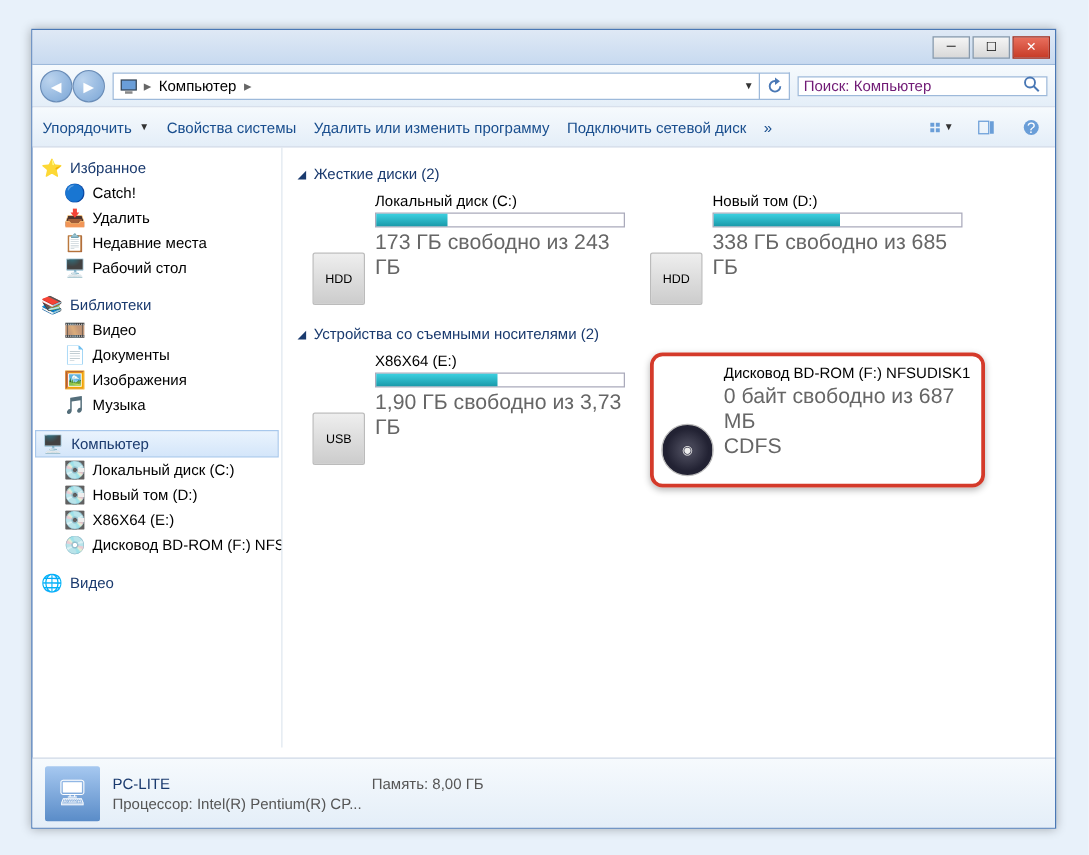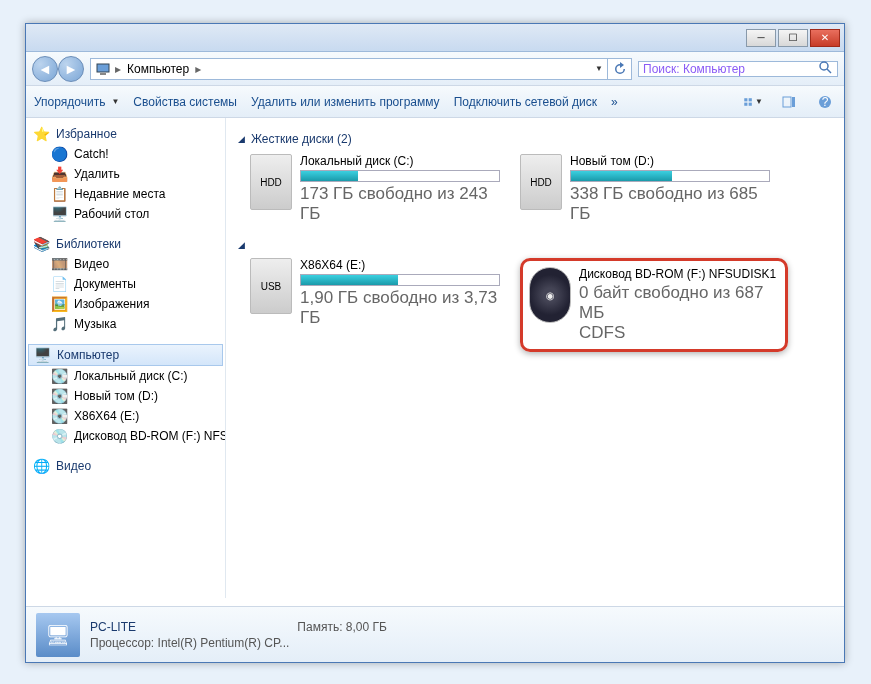--- a/index.html
+++ b/index.html
@@ -11,21 +11,21 @@
 .winbtn { width: 30px; height: 18px; margin-left: 2px; border: 1px solid #8899aa; background: linear-gradient(#f5f5f5,#d8d8d8); display: flex; align-items: center; justify-content: center; font-size: 10px; cursor: default; }
 .winbtn.close { background: linear-gradient(#e96f5e,#c73c28); color: #fff; border-color: #a02a1a; }
 
 .navbar { height: 34px; background: linear-gradient(#f6fafd,#e4eef8); display: flex; align-items: center; padding: 0 6px; border-bottom: 1px solid #cdd8e6; }
 .navbtns { display: flex; gap: 0; margin-right: 6px; }
 .navbtn { width: 26px; height: 26px; border-radius: 13px; background: radial-gradient(circle at 30% 30%, #bcd4ee, #7ba6d6); border: 1px solid #6a8db8; display: flex; align-items: center; justify-content: center; color: #fff; font-size: 14px; }
 .addressbar { flex: 1; height: 22px; background: #fff; border: 1px solid #9db9da; display: flex; align-items: center; padding: 0 4px; }
 .addressbar .seg { padding: 0 2px; }
 .addressbar .arrow { padding: 0 4px; color: #666; }
 .refreshbox { width: 24px; height: 22px; border: 1px solid #9db9da; border-left: none; background: #fff; display: flex; align-items: center; justify-content: center; }
-.searchbar { width: 200px; height: 16px; background: #fff; border: 1px solid #9db9da; margin-left: 6px; display: flex; align-items: center; padding: 0 4px; color: #8b5cf6; }
+.searchbar { width: 200px; height: 16px; background: #fff; border: 1px solid #9db9da; margin-left: 6px; display: flex; align-items: center; padding: 0 4px; color: #701a75; }
 .searchbar .mag { margin-left: auto; }
 
 .toolbar { height: 32px; background: linear-gradient(#f6fafd,#e4eef8); display: flex; align-items: center; padding: 0 8px; border-bottom: 1px solid #cdd8e6; gap: 14px; }
 .toolbar .tbtn { display: flex; align-items: center; gap: 4px; color: #194e8e; cursor: default; }
 .toolbar .spacer { flex: 1; }
 .toolbar .iconbtn { width: 22px; height: 22px; border: 1px solid transparent; display: flex; align-items: center; justify-content: center; }
 .tri { font-size: 8px; color: #333; margin-left: 2px; }
 
 .body { display: flex; height: 480px; }
 .sidebar { width: 200px; border-right: 1px solid #e0e8f0; padding: 6px 0; overflow: hidden; }
@@ -33,21 +33,21 @@
 .sgroup .shead { display: flex; align-items: center; padding: 2px 8px; gap: 6px; color: #1a3a6e; }
 .sitem { display: flex; align-items: center; padding: 2px 8px 2px 26px; gap: 6px; white-space: nowrap; }
 .sitem.selected { background: linear-gradient(#eaf3fd,#d4e6fa); border: 1px solid #a8c8ec; margin: 0 2px; padding-left: 24px; }
 .sicon { width: 16px; height: 16px; display: inline-flex; align-items: center; justify-content: center; font-size: 14px; }
 
 .content { flex: 1; padding: 8px 12px; overflow: auto; }
 .chead { display: flex; align-items: center; gap: 6px; color: #1a3a6e; margin: 6px 0 8px; }
 .chead .tri2 { font-size: 9px; }
 .drives { display: flex; flex-wrap: wrap; gap: 18px 20px; margin-left: 12px; margin-bottom: 16px; }
 .drive { display: flex; gap: 8px; width: 250px; align-items: flex-start; }
-.drive .dicon { width: 42px; height: 56px; background: linear-gradient(#eee,#ccc); border: 1px solid #bbb; border-radius: 2px; display: flex; align-items: center; justify-content: center; font-size: 10px; }
+.drive .dicon { width: 42px; height: 42px; background: linear-gradient(#eee,#ccc); border: 1px solid #bbb; border-radius: 2px; display: flex; align-items: center; justify-content: center; font-size: 10px; margin-top: 48px; }
 .drive .dinfo { flex: 1; }
 .drive .dname { color: #000; margin-bottom: 2px; }
 .drive .dbar { height: 12px; background: #fff; border: 1px solid #aab; margin-bottom: 2px; position: relative; }
 .drive .dbar .fill { height: 100%; background: linear-gradient(#3bd0e0,#1a9aaa); }
 .drive .dfree { color: #666; font-size: 17px; }
 .drive.highlighted { border: 3px solid #d43a2a; border-radius: 10px; padding: 6px; width: 268px; box-shadow: 0 2px 6px rgba(0,0,0,0.3); }
 .drive.highlighted .dicon { background: radial-gradient(circle,#445 20%,#223 60%); color: #eee; border-radius: 21px; }
 
 .statusbar { position: absolute; bottom: 0; left: 0; right: 0; height: 56px; border-top: 1px solid #cdd8e6; background: linear-gradient(#f6fafd,#e4eef8); display: flex; align-items: center; padding: 0 10px; gap: 10px; }
 .statusbar .bigicon { width: 44px; height: 44px; background: linear-gradient(#a6c8f0,#5a8cc8); border-radius: 2px; display: flex; align-items: center; justify-content: center; color: #fff; font-size: 20px; }
@@ -239,20 +239,21 @@
             <div class="dbar">
                 <div class="fill" style="width:51%"></div>
               </div>
             <div class="dfree">338 ГБ свободно из 685 ГБ</div>
           </div>
         </div>
       </div>
 
       <div class="chead">
         <span class="tri2">◢</span>
+        <span>Устройства со съемными носителями (2)</span>
       </div>
       <div class="drives">
         <div class="drive">
           <div class="dicon">USB</div>
           <div class="dinfo">
             <div class="dname">X86X64 (E:)</div>
             <div class="dbar">
                 <div class="fill" style="width:49%"></div>
               </div>
             <div class="dfree">1,90 ГБ свободно из 3,73 ГБ</div>

